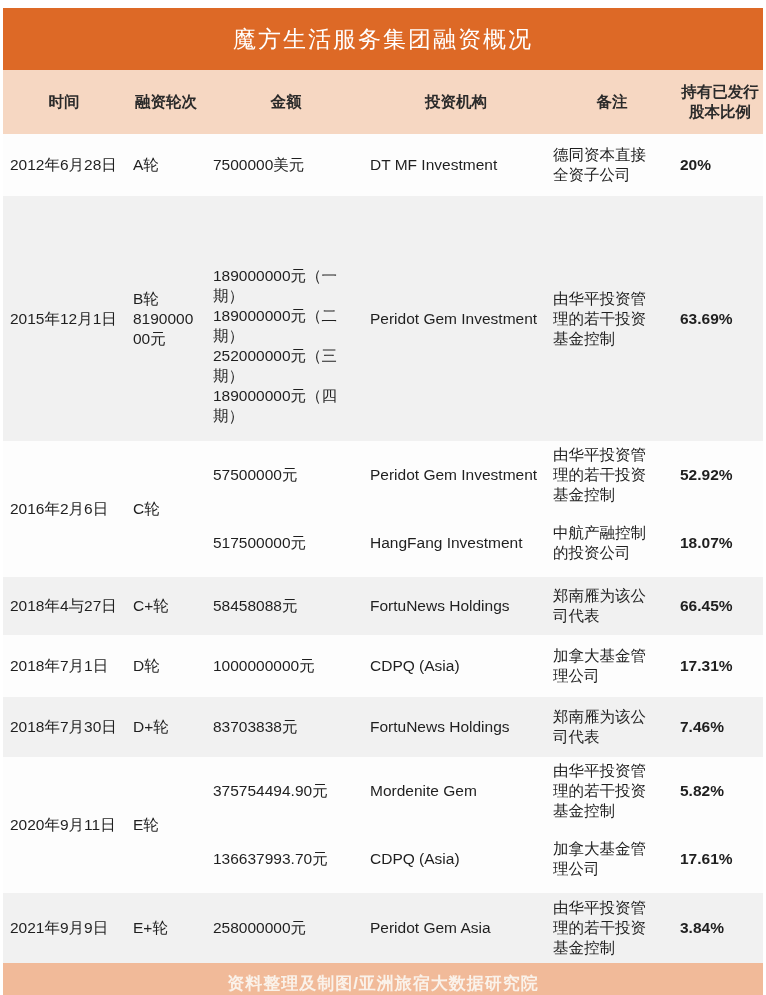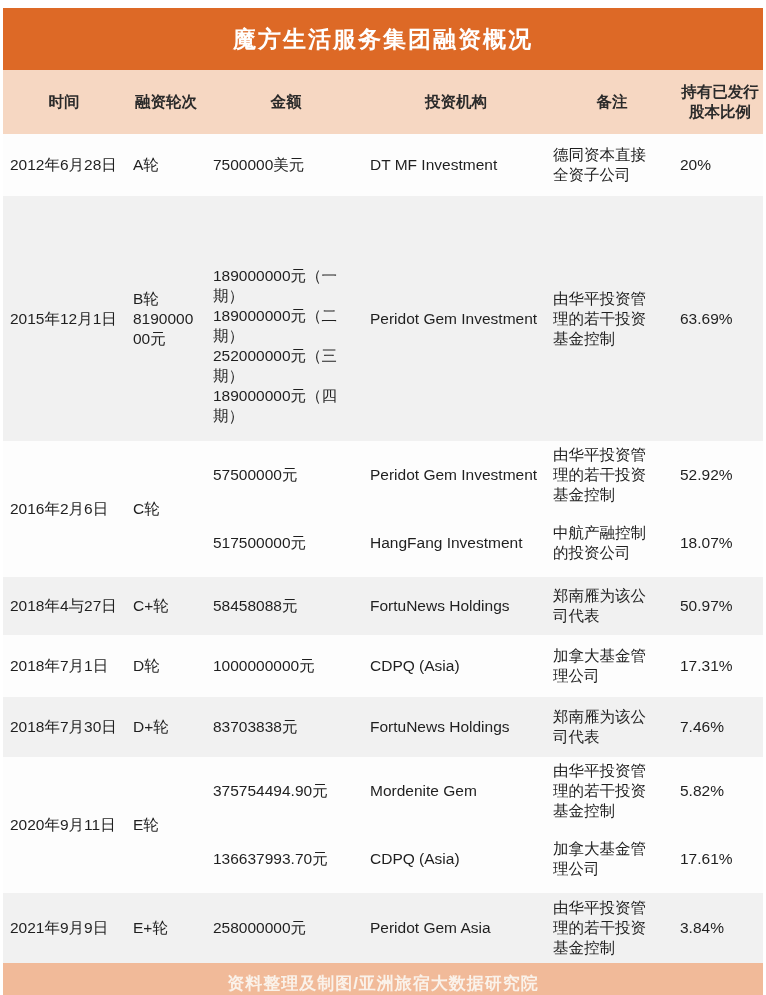--- a/index.html
+++ b/index.html
@@ -6,21 +6,21 @@
   body{
     width:766px;height:995px;position:relative;
     font-family:"Liberation Sans","DejaVu Sans",sans-serif;
     color:#222;
     -webkit-font-smoothing:antialiased;
   }
   .wrap{position:absolute;left:3px;top:8px;width:760px;}
   .titlebar{
     background:#DD6926;color:#fff;height:62px;
     display:flex;align-items:center;justify-content:center;
-    font-size:23px;font-weight:bold;letter-spacing:2px;
+    font-size:23px;font-weight:normal;letter-spacing:2px;
   }
   table{
     border-collapse:collapse;table-layout:fixed;width:760px;
     font-size:15.5px;color:#1f1f1f;
   }
   col.c-date{width:122px}
   col.c-round{width:82px}
   col.c-amount{width:158px}
   col.c-investor{width:182px}
   col.c-note{width:130px}
@@ -32,21 +32,21 @@
   }
   th .th-wrap{width:84px;margin:12px auto;}
   td{vertical-align:middle;padding:0;line-height:20px;}
   td.date{padding-left:7px;margin-top:40px;}
   td.round{padding-left:8px;margin-top:46px;}
   td.round .round-inner{width:62px;overflow-wrap:break-word;word-wrap:break-word;}
   td.amount{padding-left:6px;}
   td.investor{padding-left:5px;}
   td.note{padding-left:6px;margin-top:48px;}
   td.note .note-inner{width:94px;line-height:20px;}
-  td.ratio{padding-left:3px;}
+  td.ratio{padding-left:3px;font-weight:bold;}
   tr.bg-w{background:#FDFDFD;}
   tr.bg-g{background:#F1F1F1;}
   tr.h62{height:62px}
   tr.h245{height:245px}
   tr.h68{height:68px}
   tr.h58{height:58px}
   tr.h60{height:60px}
   tr.h70{height:70px}
   .amount-stack{
     display:flex;flex-direction:column;justify-content:flex-end;
@@ -145,21 +145,21 @@
       <tr class="bg-g h58">
         <td class="date">2018年4与27日</td>
         <td class="round">
             <div class="round-inner">C+轮</div>
           </td>
         <td class="amount">58458088元</td>
         <td class="investor">FortuNews Holdings</td>
         <td class="note">
             <div class="note-inner">郑南雁为该公司代表</div>
           </td>
-        <td class="ratio">50.97%</td>
+        <td class="ratio">66.45%</td>
       </tr>
 
       <tr class="bg-w h62">
         <td class="date">2018年7月1日</td>
         <td class="round">
             <div class="round-inner">D轮</div>
           </td>
         <td class="amount">1000000000元</td>
         <td class="investor">CDPQ (Asia)</td>
         <td class="note">

